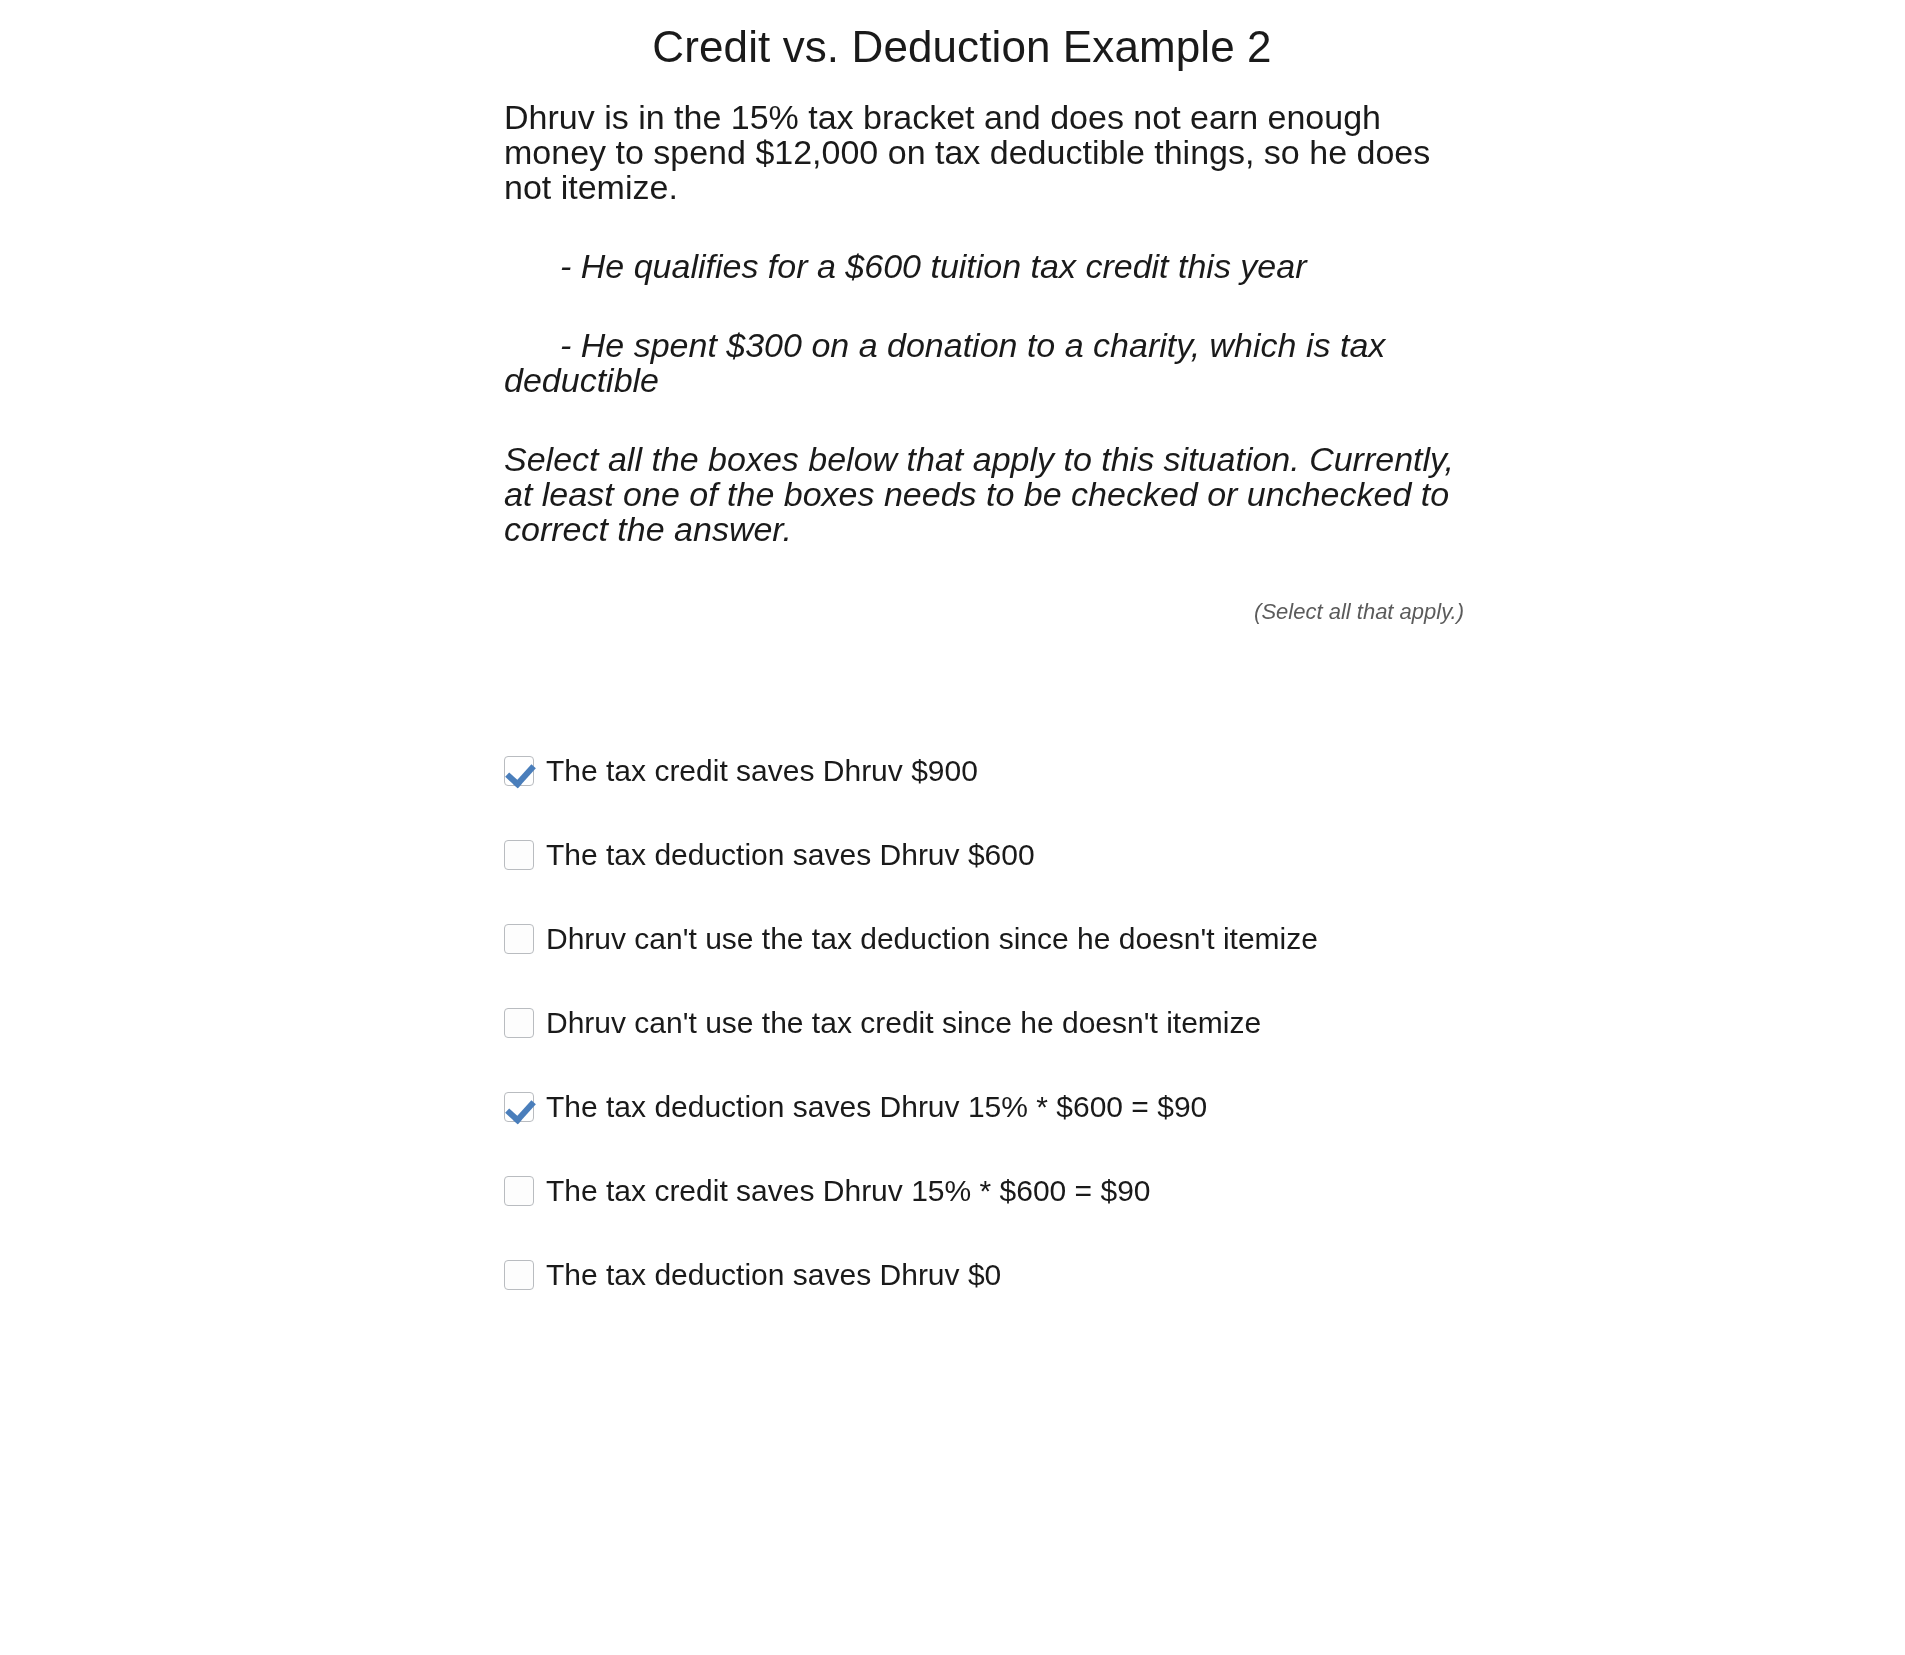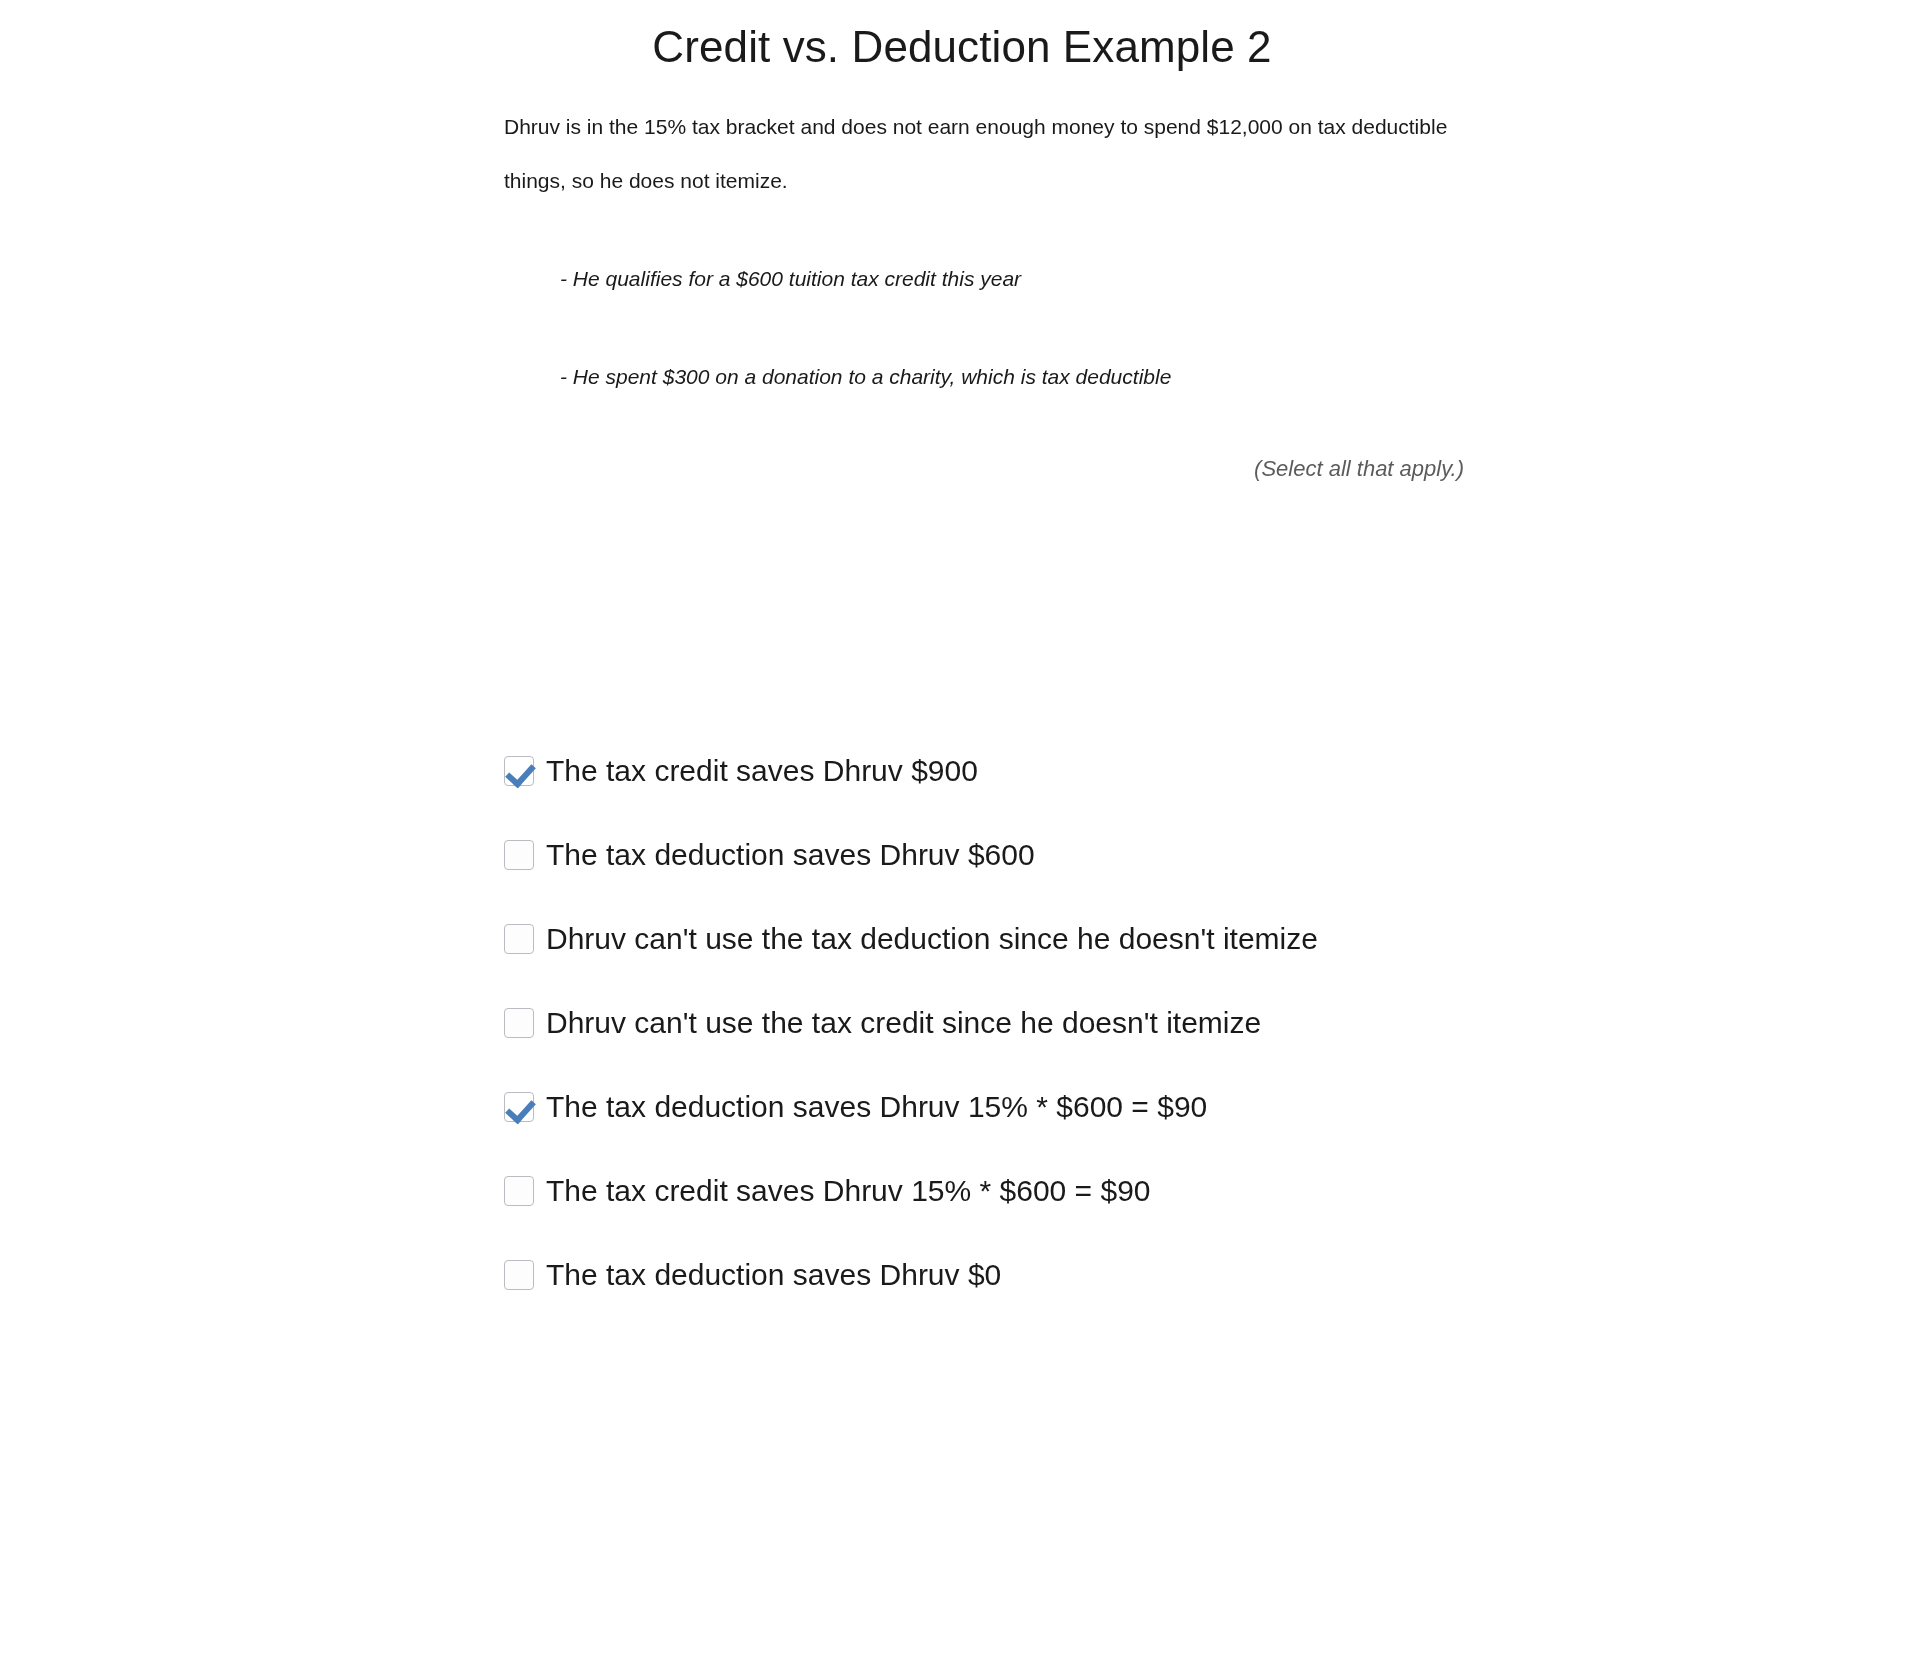--- a/index.html
+++ b/index.html
@@ -30,22 +30,22 @@
     letter-spacing: 0.1px;
     padding-left: 19px;
   }
   .body-block {
     position: absolute;
     left: 504px;
     top: 100px;
     width: 960px;
   }
   .para {
-    font-size: 21px;
-    line-height: 54px;
+    font-size: 34px;
+    line-height: 35px;
     color: #1a1a1a;
     margin: 0 0 0 0;
   }
   .para + .para {
     margin-top: 44px;
     font-style: italic;
   }
   .indent {
     text-indent: 56px;
   }
@@ -105,20 +105,21 @@
 <body>
 
 <div class="page">
 
   <h1 class="title">Credit vs. Deduction Example 2</h1>
 
   <div class="body-block">
     <p class="para">Dhruv is in the 15% tax bracket and does not earn enough money to spend $12,000 on tax deductible things, so he does not itemize.</p>
     <p class="para indent">- He qualifies for a $600 tuition tax credit this year</p>
     <p class="para indent">- He spent $300 on a donation to a charity, which is tax deductible</p>
+    <p class="para">Select all the boxes below that apply to this situation. Currently, at least one of the boxes needs to be checked or unchecked to correct the answer.</p>
     <div class="select-note">(Select all that apply.)</div>
   </div>
 
   <div class="options">
 
     <div class="option-row">
       <span class="checkbox checked"></span>
       <span class="option-label">The tax credit saves Dhruv $900</span>
     </div>
 

